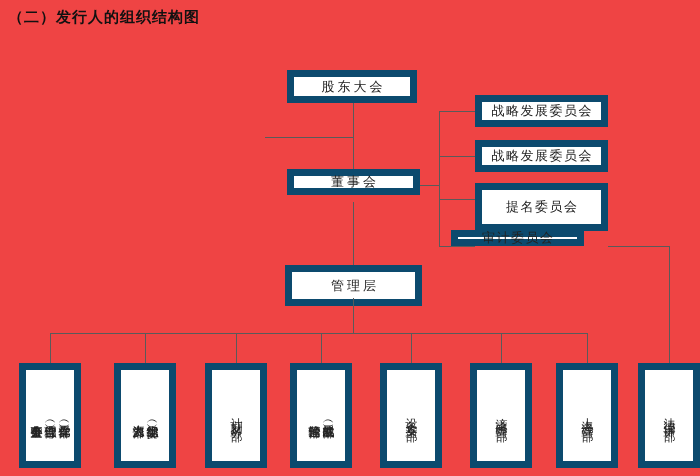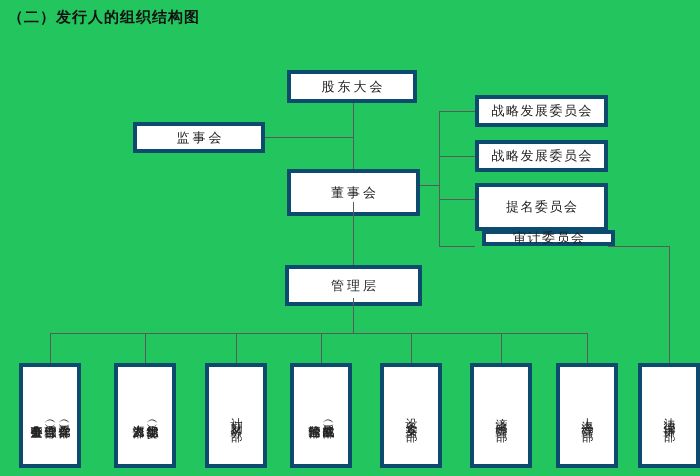--- a/index.html
+++ b/index.html
@@ -1,32 +1,32 @@
 <!DOCTYPE html>
 <html><head>
 <meta charset="utf-8">
 <style>
   html,body{margin:0;padding:0;background:#ffffff;}
   #canvas{
     position:relative;
     width:700px;height:476px;
-    background:#22c55e;
+    background:#ef4444;
     font-family:"Liberation Serif","DejaVu Serif",serif;
     color:#222222;
     overflow:hidden;
   }
   .title{
     position:absolute;left:8px;top:8px;
     font-family:"Liberation Sans","DejaVu Sans",sans-serif;
     font-weight:bold;font-size:15px;letter-spacing:1px;color:#111;
     white-space:nowrap;
   }
   .box{
     position:absolute;
-    border:4px solid #0c4a6e;
+    border:7px solid #0c4a6e;
     background:#ffffff;
     display:flex;align-items:center;justify-content:center;
     box-sizing:border-box;
     font-size:13px;letter-spacing:3px;
     text-indent:3px; 
   }
   .committee{letter-spacing:1.5px;text-indent:1.5px;}
   .dept{
     flex-direction:row;
     letter-spacing:0;text-indent:0;
@@ -49,42 +49,39 @@
 <body>
 
 <div id="canvas">
 
   <div class="title">（二）发行人的组织结构图</div>
 
   <div class="box" style="left:287px;top:70px;width:130px;height:33px">
     <span>股东大会</span>
   </div>
 
-  <div class="box" style="left:133px;top:122px;width:132px;height:31px">
-    <span>监事会</span>
-  </div>
 
-  <div class="box" style="left:287px;top:169px;width:133px;height:47px">
+  <div class="box" style="left:287px;top:169px;width:133px;height:26px">
     <span>董事会</span>
   </div>
 
   <div class="box" style="left:285px;top:265px;width:137px;height:41px">
     <span>管理层</span>
   </div>
 
   <div class="box committee" style="left:475px;top:95px;width:133px;height:32px">
     <span>战略发展委员会</span>
   </div>
   <div class="box committee" style="left:475px;top:140px;width:133px;height:32px">
     <span>战略发展委员会</span>
   </div>
   <div class="box committee" style="left:475px;top:183px;width:133px;height:48px">
     <span>提名委员会</span>
   </div>
-  <div class="box committee" style="left:482px;top:230px;width:133px;height:16px">
+  <div class="box committee" style="left:451px;top:230px;width:133px;height:16px">
     <span>审计委员会</span>
   </div>
 
   <div class="box dept" style="left:19px;top:363px;width:62px;height:105px">
     <span class="vcol">董事会办公室</span>
     <span class="vcol">（综合管理部）</span>
     <span class="vcol">（党群工作部）</span>
   </div>
 
   <div class="box dept" style="left:114px;top:363px;width:62px;height:105px">

